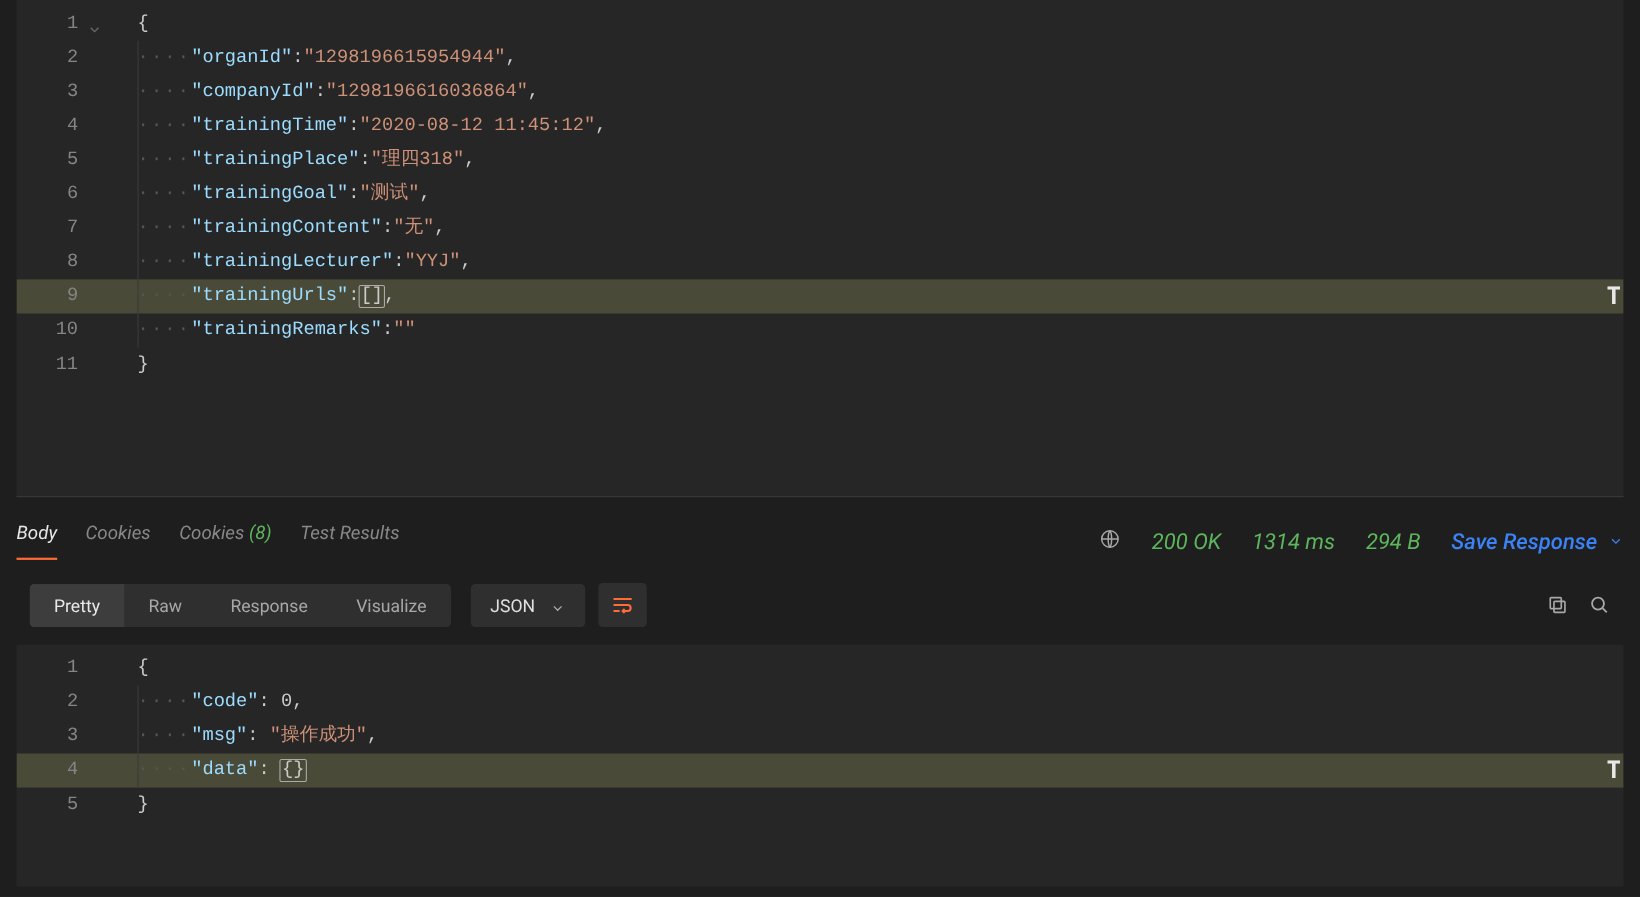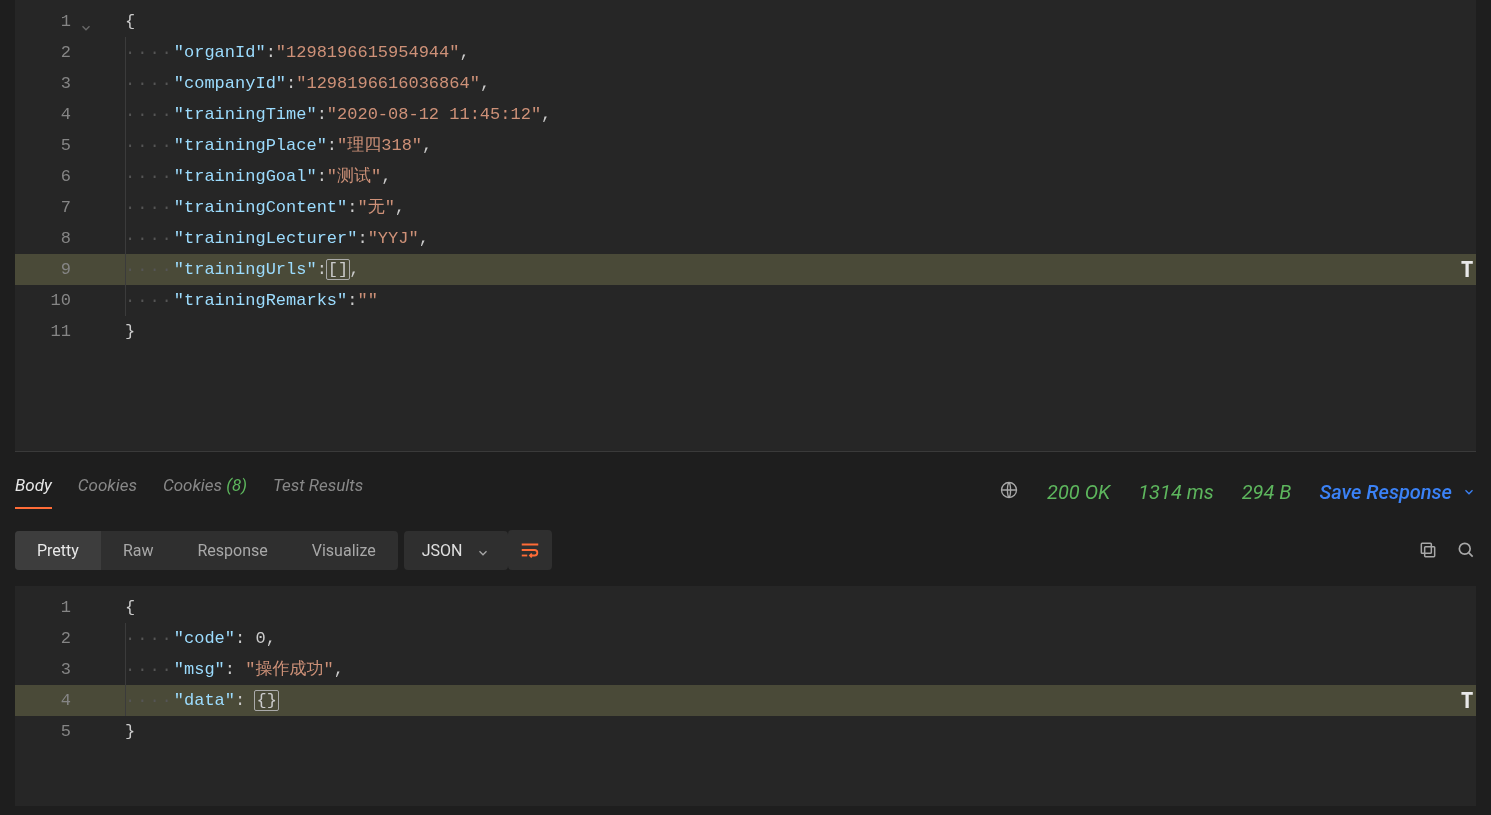--- a/index.html
+++ b/index.html
@@ -157,24 +157,24 @@
     align-items: center;
     gap: 10px;
     cursor: pointer;
     font-weight: 500;
   }
   .chev-down-small { width: 14px; height: 14px; }
 
   
   .body-toolbar {
     margin-top: 14px;
-    padding: 0 15px;
-    display: flex;
-    align-items: center;
-    gap: 0;
+    padding: 0 27px;
+    display: flex;
+    align-items: center;
+    gap: 12px;
   }
   .view-modes {
     display: flex;
     background: #2f2f2f;
     border-radius: 4px;
     overflow: hidden;
   }
   .view-mode {
     padding: 10px 22px;
     font-size: 16px;

